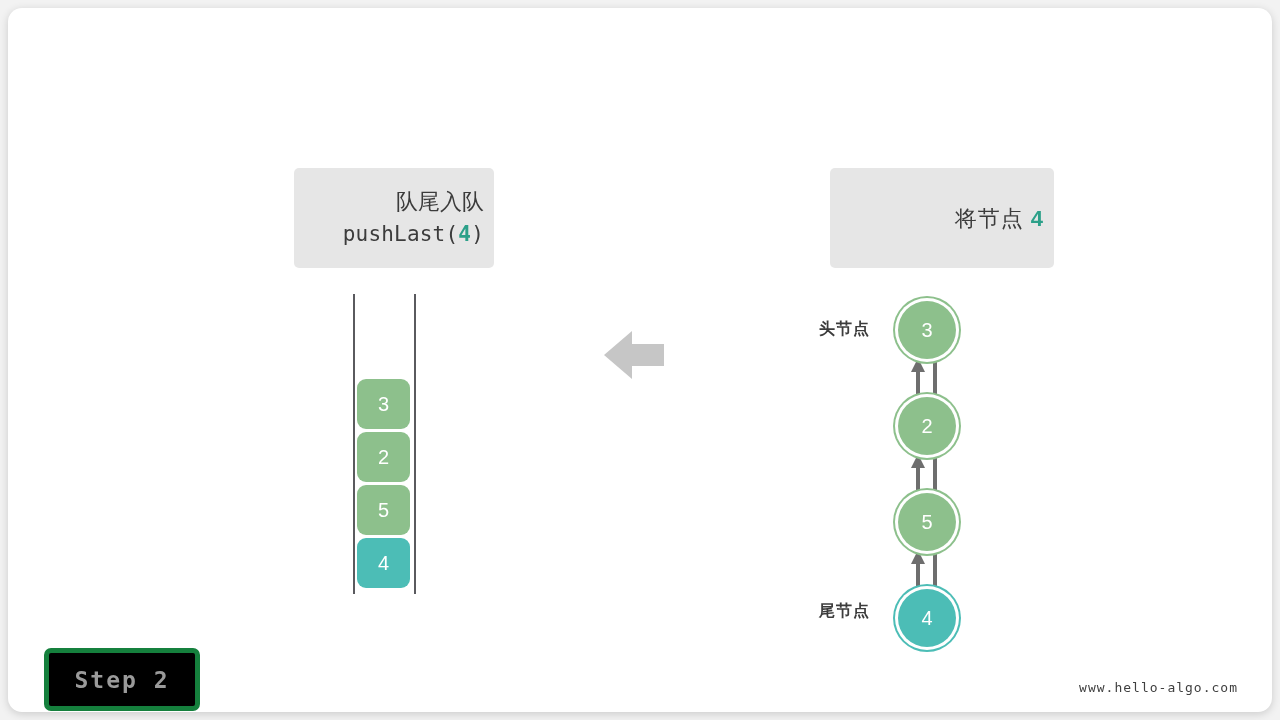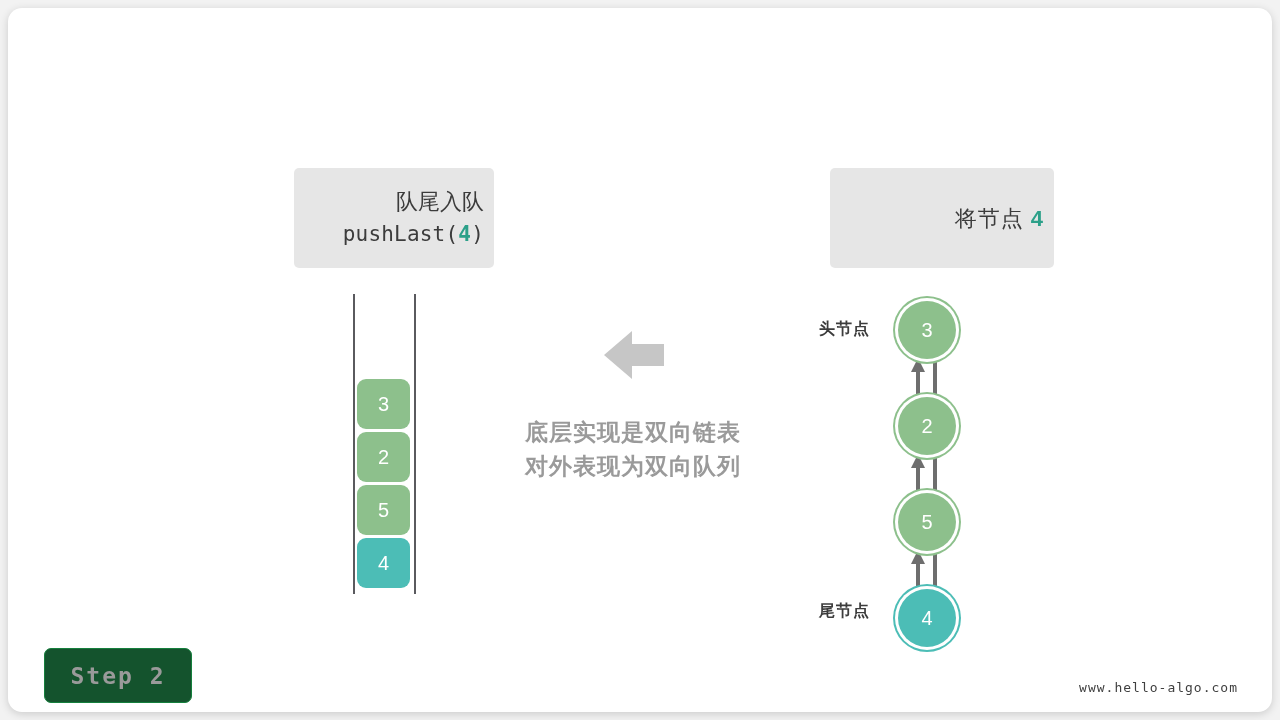--- a/index.html
+++ b/index.html
@@ -131,23 +131,23 @@
     text-align: right;
   }
 
   
   #step-badge {
     position: absolute;
     left: 36px;
     top: 640px;
     width: 146px;
     height: 53px;
-    border: 1px solid #15803d;
+    border: 5px solid #15803d;
     border-radius: 7px;
-    background: #14532d;
+    background: #000000;
     display: flex;
     align-items: center;
     justify-content: center;
     font-family: "DejaVu Sans Mono", "Liberation Mono", monospace;
     font-size: 23px;
     font-weight: bold;
     letter-spacing: 2px;
     color: #9a9a9a;
   }
 
@@ -170,24 +170,20 @@
 
     <div class="caption-box" id="caption-left">
       <div class="caption-line">队尾入队</div>
       <div class="caption-line mono"><span>pushLast(</span><span class="accent">4</span><span>)</span></div>
     </div>
 
     <div class="caption-box" id="caption-right">
       <div class="caption-line"><span>将节点 </span><span class="accent">4</span></div>
     </div>
 
-    <div id="center-note">
-      <div>底层实现是双向链表</div>
-      <div>对外表现为双向队列</div>
-    </div>
 
     <div class="layer" id="big-arrow">
       <svg width="60" height="58" viewBox="0 0 60 58">
         <path d="M0 29 L28 5 L28 18 L60 18 L60 40 L28 40 L28 53 Z" fill="#c6c6c6"></path>
       </svg>
     </div>
 
     <div class="layer" id="rail-left"></div>
     <div class="layer" id="rail-right"></div>
 

